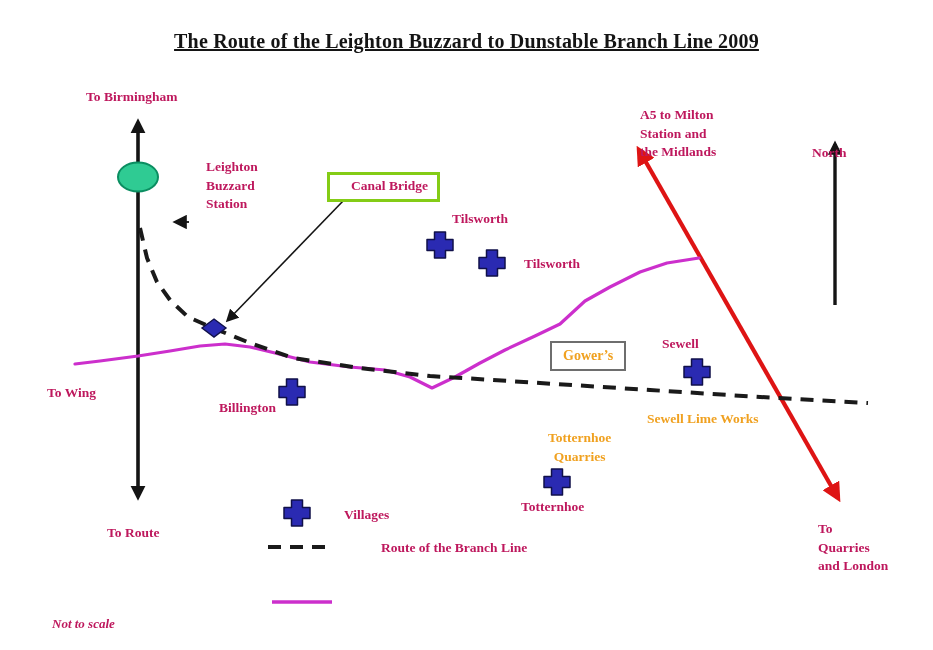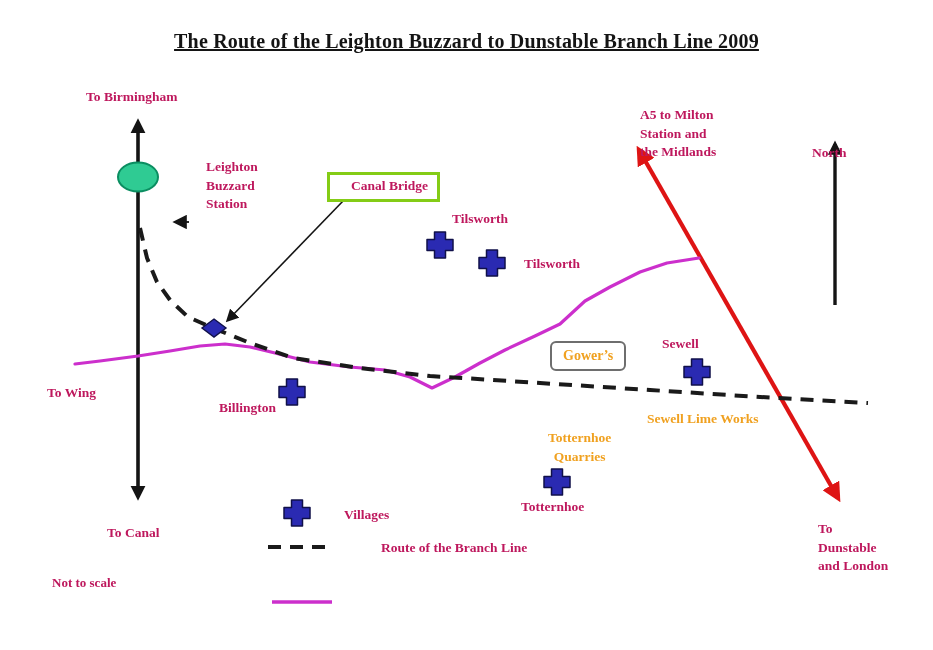--- a/index.html
+++ b/index.html
@@ -97,43 +97,43 @@
   <div class="lbl boxed" style="left:327px;top:172px;">Canal Bridge</div>
 
   <div class="lbl" style="left:452px;top:210px;">Tilsworth</div>
 
   <div class="lbl" style="left:512px;top:255px;margin-left:12px;">Tilsworth</div>
 
   <div class="lbl" style="left:47px;top:384px;">To Wing</div>
 
   <div class="lbl" style="left:219px;top:399px;">Billington</div>
 
-  <div class="lbl boxed gray" style="left: 550px; top: 341px; color: rgb(240, 161, 32); border-radius: 6px;">Gower’s</div>
+  <div class="lbl boxed gray" style="left: 550px; top: 341px; color: rgb(240, 161, 32);">Gower’s</div>
 
   <div class="lbl" style="left:662px;top:335px;">Sewell</div>
 
   <div class="lbl" style="left: 647px; top: 410px; color: rgb(240, 161, 32);">Sewell Lime Works</div>
 
   <div class="lbl center" style="left: 548px; top: 429px; color: rgb(240, 161, 32);">Totternhoe
 Quarries</div>
 
   <div class="lbl" style="left:521px;top:498px;">Totternhoe</div>
 
   <div class="lbl" style="left:640px;top:106px;">A5 to Milton
 Station and
 the Midlands</div>
 
   <div class="lbl" style="left:812px;top:108px;margin-top:36px;">North</div>
 
   <div class="lbl" style="left:818px;top:520px;">To
-Dunstable
+Quarries
 and London</div>
 
-  <div class="lbl" style="left:107px;top:524px;">To Canal</div>
+  <div class="lbl" style="left:107px;top:524px;">To Route</div>
 
-  <div class="lbl small" style="left:52px;top:574px;">Not to scale</div>
+  <div class="lbl small" style="left:52px;top:615px;font-style:italic;">Not to scale</div>
 
   <div class="lbl" style="left:344px;top:506px;">Villages</div>
 
   <div class="lbl" style="left:343px;top:539px;margin-left:38px;">Route of the Branch Line</div>
 
 
 </div>
 
 </body></html>

